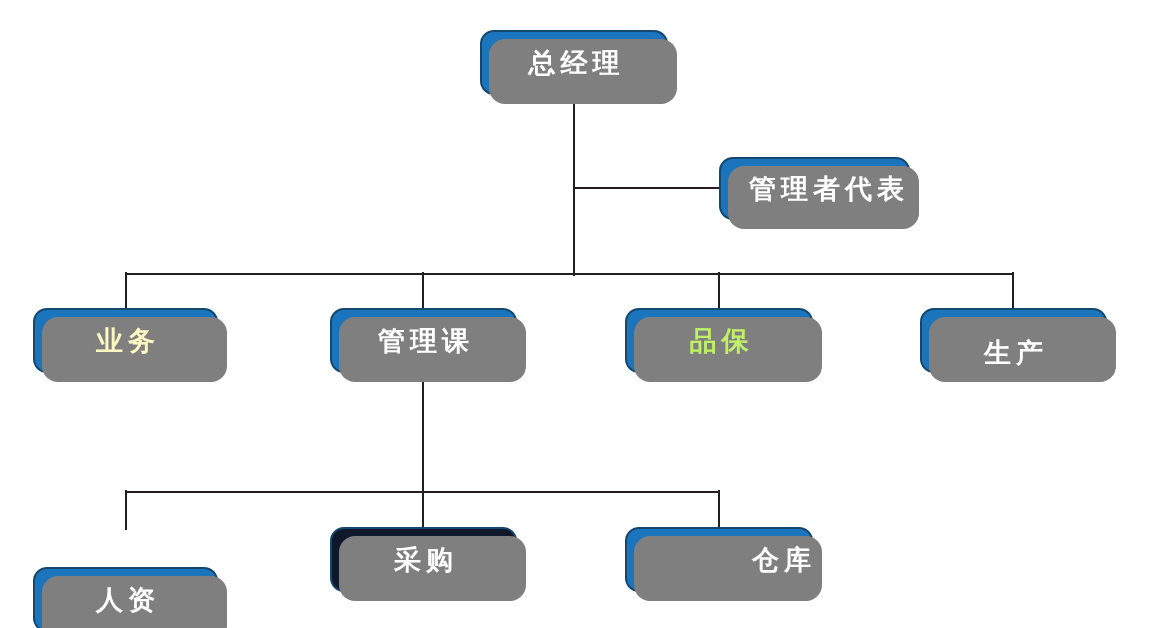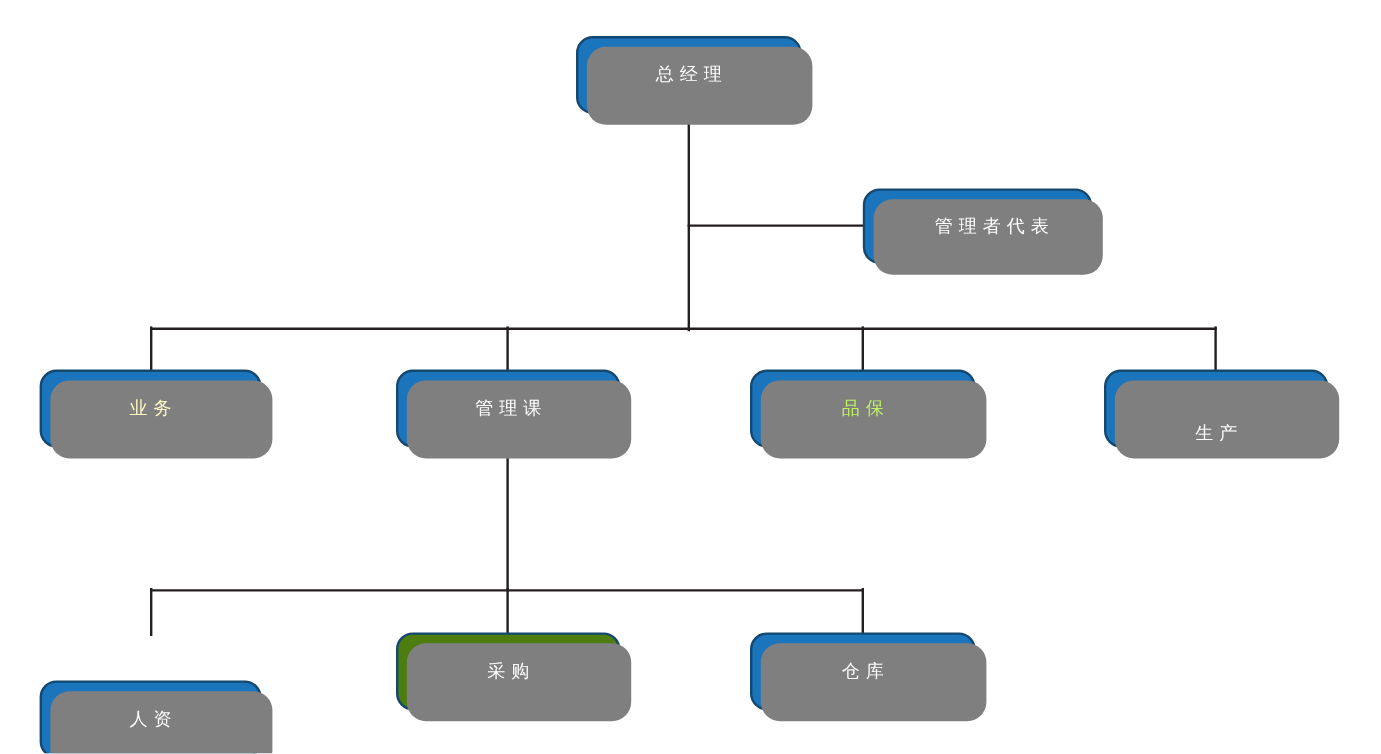--- a/index.html
+++ b/index.html
@@ -39,22 +39,22 @@
     z-index: -1;
     left: -2px;
     top: -2px;
     right: -2px;
     bottom: -2px;
     transform: translate(9px, 9px);
     background: var(--shadow, #7f7f7f);
     border-radius: 16px;
   }
   .node-label {
-    font-size: 15px;
-    font-weight: normal;
+    font-size: 27px;
+    font-weight: bold;
     letter-spacing: 5px;
     margin-right: -5px;
     white-space: nowrap;
   }
 </style>
 </head>
 <body style="background: rgb(255, 255, 255);">
 
 <div class="canvas">
   <svg class="edges-svg" id="edges">
@@ -86,19 +86,19 @@
   </div>
   <div class="node" style="left: 625px; top: 308px; width: 188px; height: 65px; background: rgb(27, 117, 188); border-color: rgb(20, 72, 111); color: #bef264;">
     <span class="node-label">品保</span>
   </div>
   <div class="node" style="left: 920px; top: 308px; width: 187px; height: 65px; background: rgb(27, 117, 188); border-color: rgb(20, 72, 111); color: rgb(255, 255, 255); align-items: flex-end;">
     <span class="node-label">生产</span>
   </div>
   <div class="node" style="left: 33px; top: 527px; width: 185px; height: 65px; background: rgb(27, 117, 188); border-color: rgb(20, 72, 111); color: rgb(255, 255, 255); margin-top: 40px;">
     <span class="node-label">人资</span>
   </div>
-  <div class="node" style="left: 330px; top: 527px; width: 187px; height: 65px; background: #4d7c0f; border-color: rgb(20, 72, 111); color: rgb(255, 255, 255); justify-content: center;">
+  <div class="node" style="left: 330px; top: 527px; width: 187px; height: 65px; background: #0f172a; border-color: rgb(20, 72, 111); color: rgb(255, 255, 255); justify-content: center;">
     <span class="node-label">采购</span>
   </div>
-  <div class="node" style="left: 625px; top: 527px; width: 188px; height: 65px; background: rgb(27, 117, 188); border-color: rgb(20, 72, 111); color: rgb(255, 255, 255);">
+  <div class="node" style="left: 625px; top: 527px; width: 188px; height: 65px; background: rgb(27, 117, 188); border-color: rgb(20, 72, 111); color: rgb(255, 255, 255); justify-content: flex-end;">
     <span class="node-label">仓库</span>
   </div>
 </div>
 
 </body></html>

